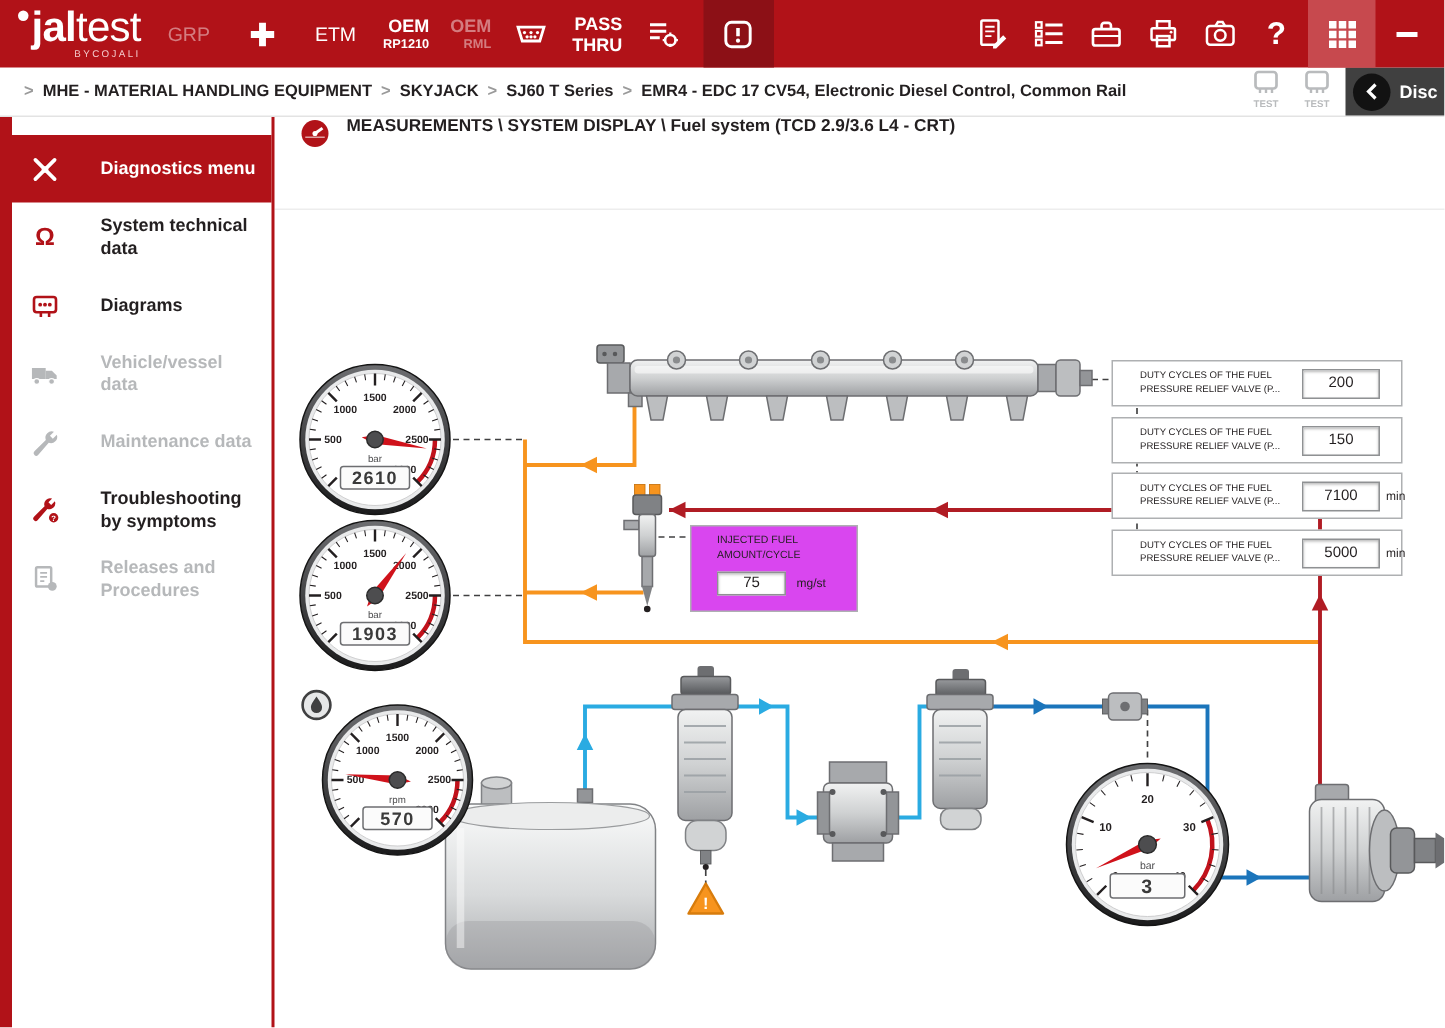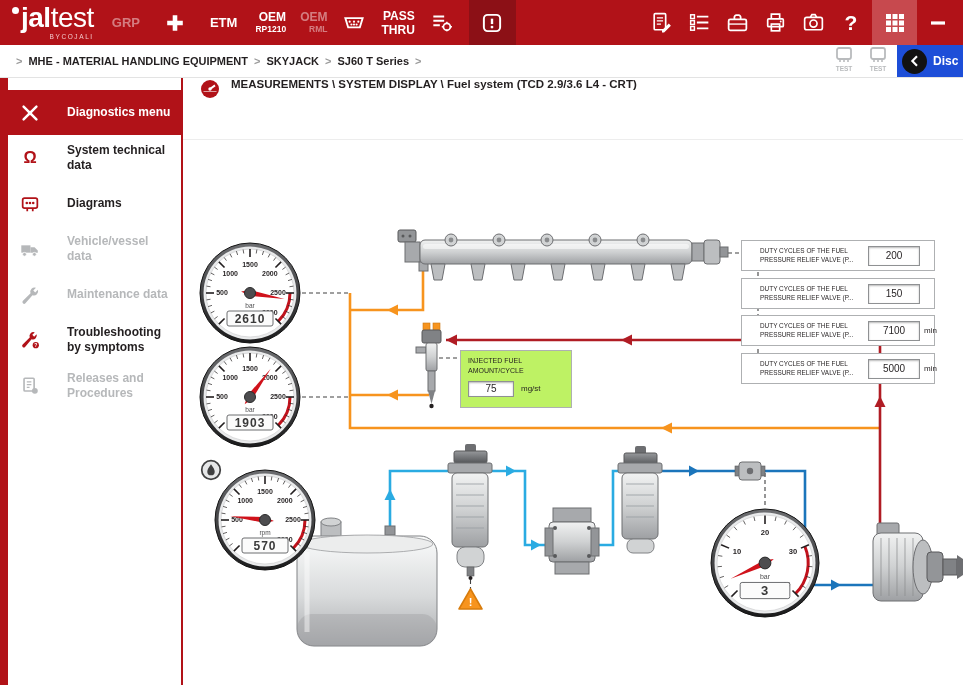--- a/index.html
+++ b/index.html
@@ -7,42 +7,42 @@
 .root{position:relative;width:963px;height:685px;background:#fff}
 svg text{font-family:"Liberation Sans",sans-serif}
 
 
 .topbar{position:absolute;top:0;left:0;right:0;height:45px;background:#b11218;display:flex;align-items:center;color:#fff;z-index:10}
 .logo{display:flex;flex-direction:column;line-height:1;margin-left:12px;cursor:default}
 .logo-main{font-size:28px;font-weight:bold;display:flex;align-items:flex-start;letter-spacing:-0.5px}
 .logo-dot{width:7px;height:7px;border-radius:50%;background:#fff;margin:3px 2px 0 0;display:inline-block}
 .logo-light{font-weight:normal}
 .logo-sub{font-size:6.5px;letter-spacing:1.6px;margin-top:2px;align-self:flex-end;color:#f3c8ca}
-.tb-label{font-weight:bold;font-size:13px}
+.tb-label{font-weight:normal;font-size:13px}
 .tb-muted{color:rgba(255,255,255,.45)}
 .tb-stack{display:flex;flex-direction:column;align-items:flex-end;line-height:1;font-weight:bold}
 .tb-stack .t{font-size:12px}
 .tb-stack .b{font-size:8.5px;margin-top:2px}
 .tb-icon{width:34px;height:34px;display:flex;align-items:center;justify-content:center;cursor:pointer}
 .tb-square{width:47px;height:45px;display:flex;align-items:center;justify-content:center;cursor:pointer}
 .alert-btn{background:#8c1016}
 .grid-btn{background:#c7494e;width:45px}
 .tb-help{font-size:21px;font-weight:bold}
 .tb-spacer{flex:1}
 .ml10{margin-left:10px}.ml14{margin-left:14px}.ml18{margin-left:18px}
 .tb-right{display:flex;align-items:center;gap:4px;margin-right:8px}
 
 
 .crumbbar{position:absolute;top:45px;left:0;right:0;height:33px;background:#fff;border-bottom:1px solid #e3e3e3;display:flex;align-items:center;font-size:11px;font-weight:bold;color:#231f20;z-index:9}
 .crumbs{display:flex;align-items:center;padding-left:10px;white-space:nowrap;overflow:hidden}
 .crumb-sep{color:#9a9a9a;margin:0 6px;font-weight:bold}
 .crumb-item{cursor:pointer}
 .crumb-right{margin-left:auto;display:flex;align-items:center;height:100%}
 .test-icon{color:#b9bbbd;margin-right:4px}
-.disconnect{background:#1d4ed8;height:100%;display:flex;align-items:center;padding-left:5px;width:66px;color:#fff;font-weight:bold;font-size:12px;gap:6px;cursor:pointer;overflow:hidden}
+.disconnect{background:#404040;height:100%;display:flex;align-items:center;padding-left:5px;width:66px;color:#fff;font-weight:bold;font-size:12px;gap:6px;cursor:pointer;overflow:hidden}
 .disc-circle{width:25px;height:25px;border-radius:50%;background:#121212;display:flex;align-items:center;justify-content:center;flex:none}
 
 
 .sidebar{position:absolute;top:78px;left:0;width:183px;bottom:0;background:#fff;border-right:2px solid #b11218;padding:12px 0 0 8px;z-index:8}
 .sidebar::before{content:"";position:absolute;left:0;top:0;width:8px;height:100%;background:#b11218}
 .side-item{display:flex;align-items:center;gap:26px;padding:8px 6px 8px 11px;min-height:45px;font-size:12px;font-weight:bold;color:#231f20;cursor:pointer;line-height:1.25}
 .side-item.active{background:#b11218;color:#fff}
 .side-item.disabled{color:#b6b8ba;cursor:default}
 .side-icon{width:22px;height:22px;flex:none;color:#b11218;display:flex;align-items:center;justify-content:center}
 .side-item.active .side-icon{color:#fff}
@@ -55,21 +55,21 @@
 
 .diagram{position:absolute;left:183px;top:140px;width:780px;height:545px;background:#fff;z-index:1}
 .main-svg{position:absolute;left:0;top:0;z-index:1}
 .gauge{position:absolute;z-index:3}
 .pump-icon{position:absolute;left:16px;top:318px;width:24px;height:24px;z-index:4}
 .duty-box{position:absolute;left:558px;width:194px;height:31px;border:1px solid #aeb0b2;background:#fff;display:flex;align-items:center;padding:2px 18px;gap:4px;z-index:5}
 .duty-label{font-size:6.4px;line-height:1.35;color:#231f20;width:104px;flex:none}
 .duty-label span{display:block}
 .duty-value{width:52px;height:20px;border:1px solid #8f9193;box-shadow:inset 0 1px 2px rgba(0,0,0,.28);display:flex;align-items:center;justify-content:center;font-size:10px;color:#231f20;background:#fff;flex:none}
 .duty-unit{font-size:8px;color:#231f20;flex:none}
-.info-box{position:absolute;left:277px;top:210px;width:112px;height:58px;border:1px solid #aeb0b2;background:#bef264;padding:5px 7px;z-index:5}
+.info-box{position:absolute;left:277px;top:210px;width:112px;height:58px;border:1px solid #aeb0b2;background:#d946ef;padding:5px 17px;z-index:5}
 .info-label{font-size:7px;line-height:1.4;color:#231f20}
 .info-label span{display:block}
 .info-row{display:flex;align-items:center;gap:7px;margin-top:5px}
 .info-value{width:46px;height:16px;border:1px solid #8f9193;box-shadow:inset 0 1px 2px rgba(0,0,0,.28);display:flex;align-items:center;justify-content:center;font-size:10px;color:#231f20;background:#fff}
 .info-unit{font-size:8px;color:#231f20}
 </style>
 </head>
 <body>
 
 <div class="root">
@@ -201,20 +201,21 @@
 
   <div class="crumbbar">
     <div class="crumbs">
       <span class="crumb-sep">&gt;</span>
       <span class="crumb-item">MHE - MATERIAL HANDLING EQUIPMENT</span>
       <span class="crumb-sep">&gt;</span>
       <span class="crumb-item">SKYJACK</span>
       <span class="crumb-sep">&gt;</span>
       <span class="crumb-item">SJ60 T Series</span>
       <span class="crumb-sep">&gt;</span>
+      <span class="crumb-item">EMR4 - EDC 17 CV54, Electronic Diesel Control, Common Rail</span>
     </div>
     <div class="crumb-right">
       <div class="test-icon">
         <svg width="30" height="30" viewBox="0 0 30 30">
           <rect x="8" y="3" width="14" height="11" rx="2" fill="none" stroke="currentColor" stroke-width="1.8"></rect>
           <path d="M11 14v3M15 14v3M19 14v3" stroke="currentColor" stroke-width="1.6"></path>
           <text x="15" y="26" text-anchor="middle" font-size="6.5" font-weight="bold" fill="currentColor">TEST</text>
         </svg>
       </div>
       <div class="test-icon">

